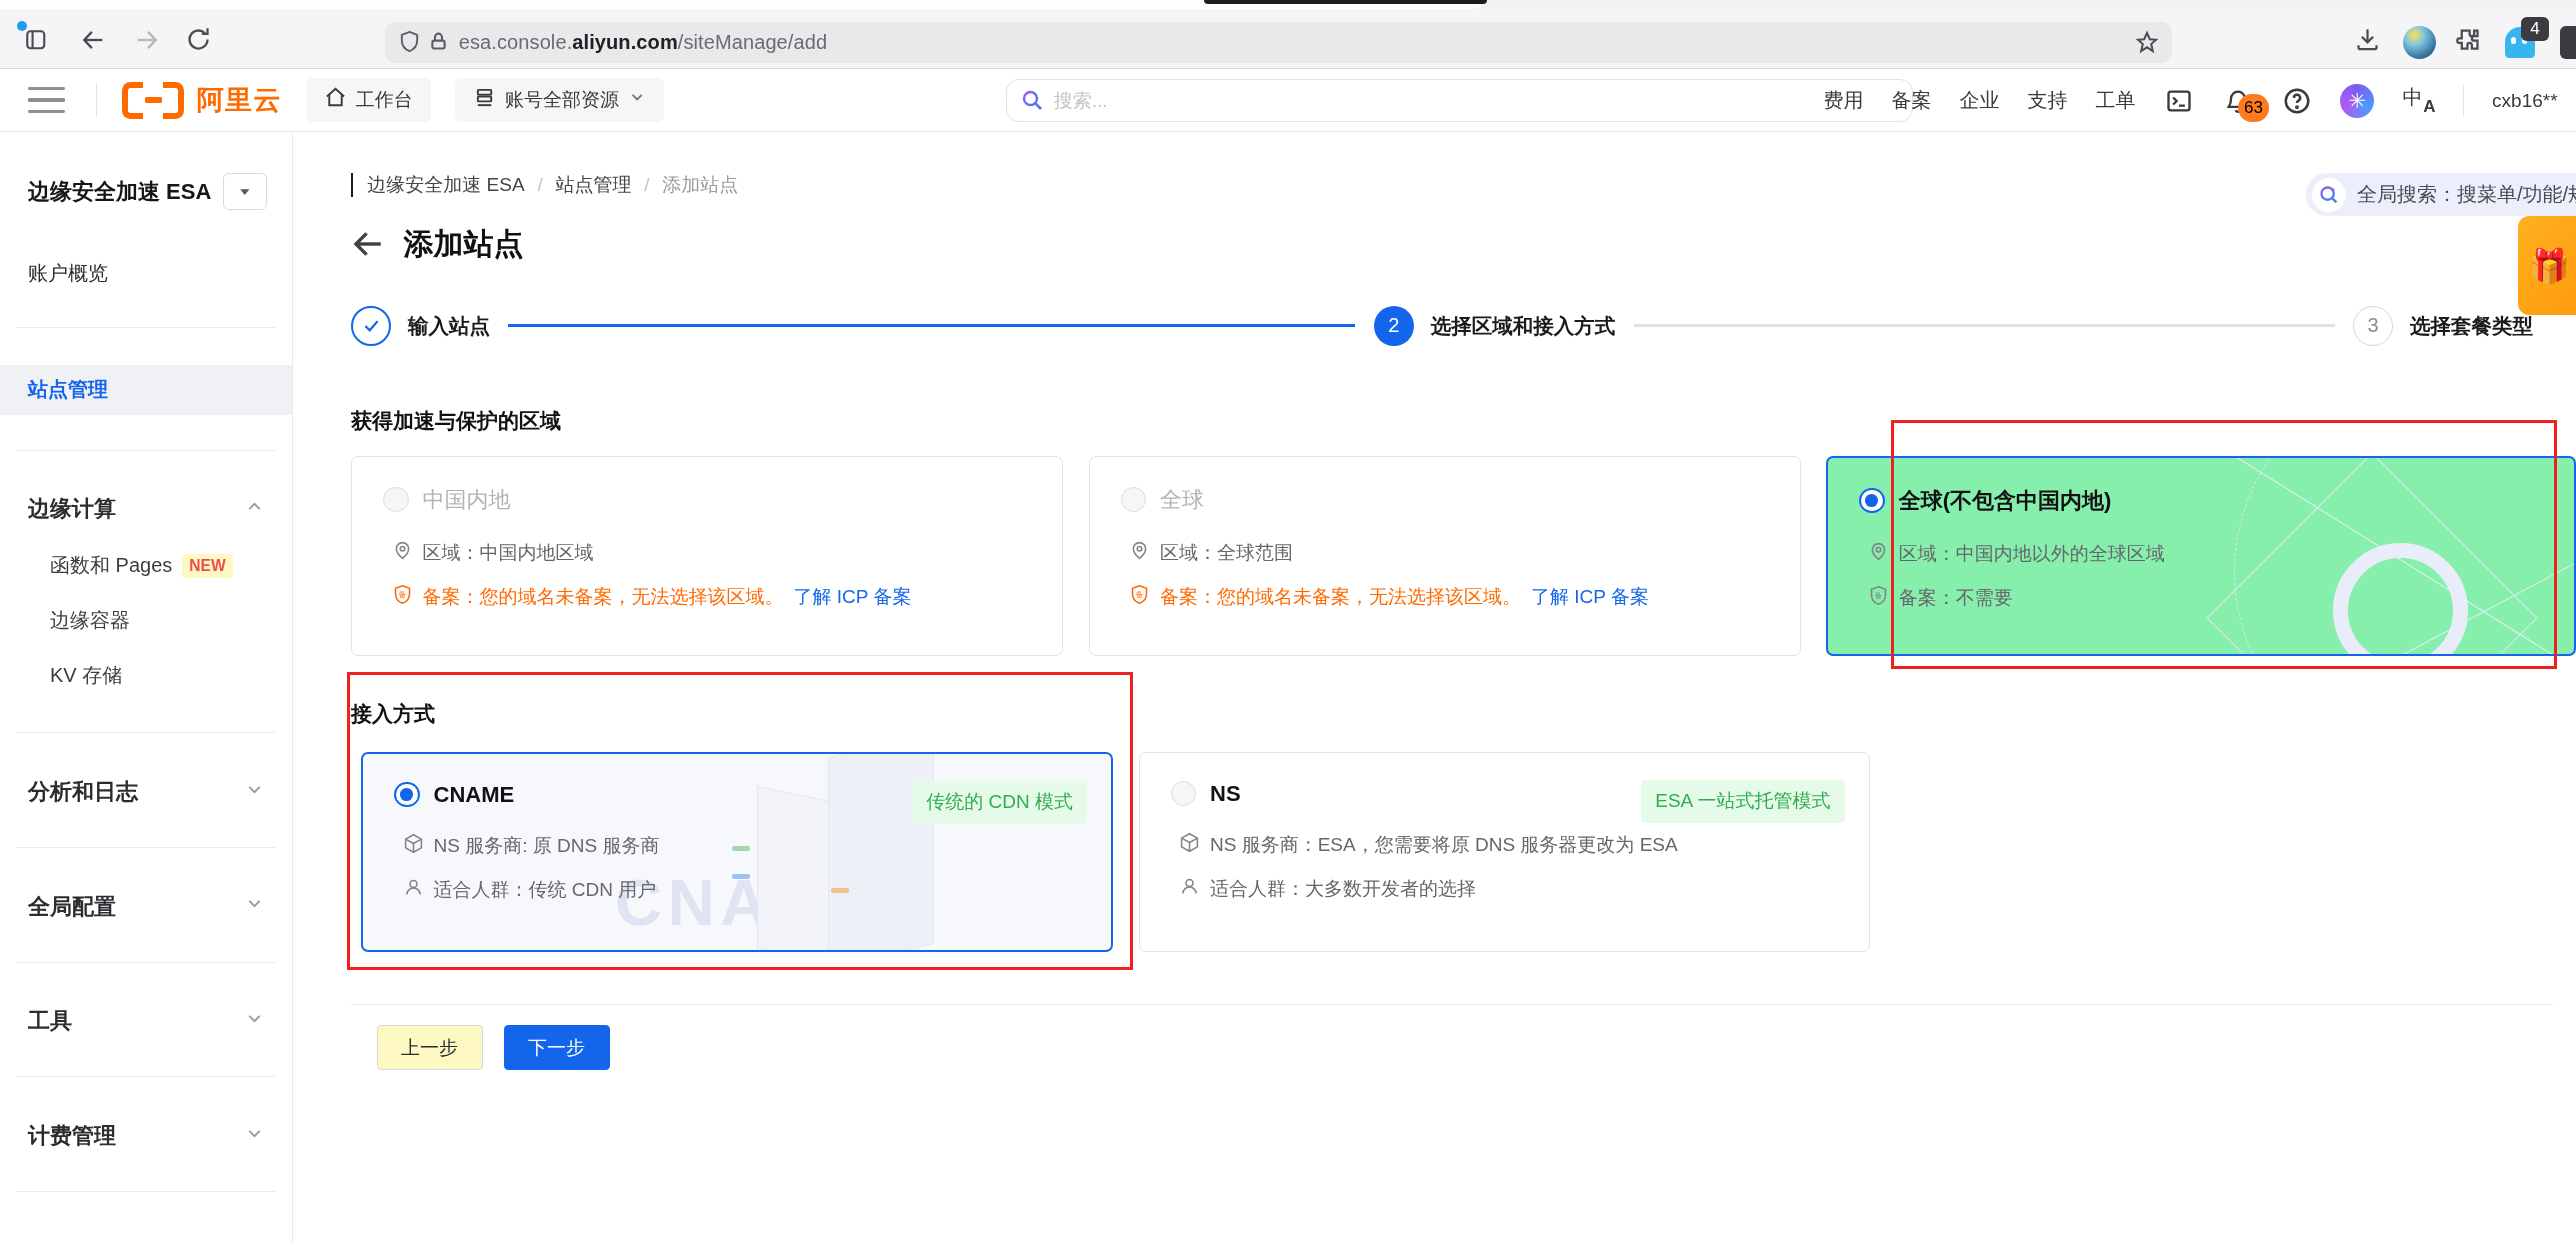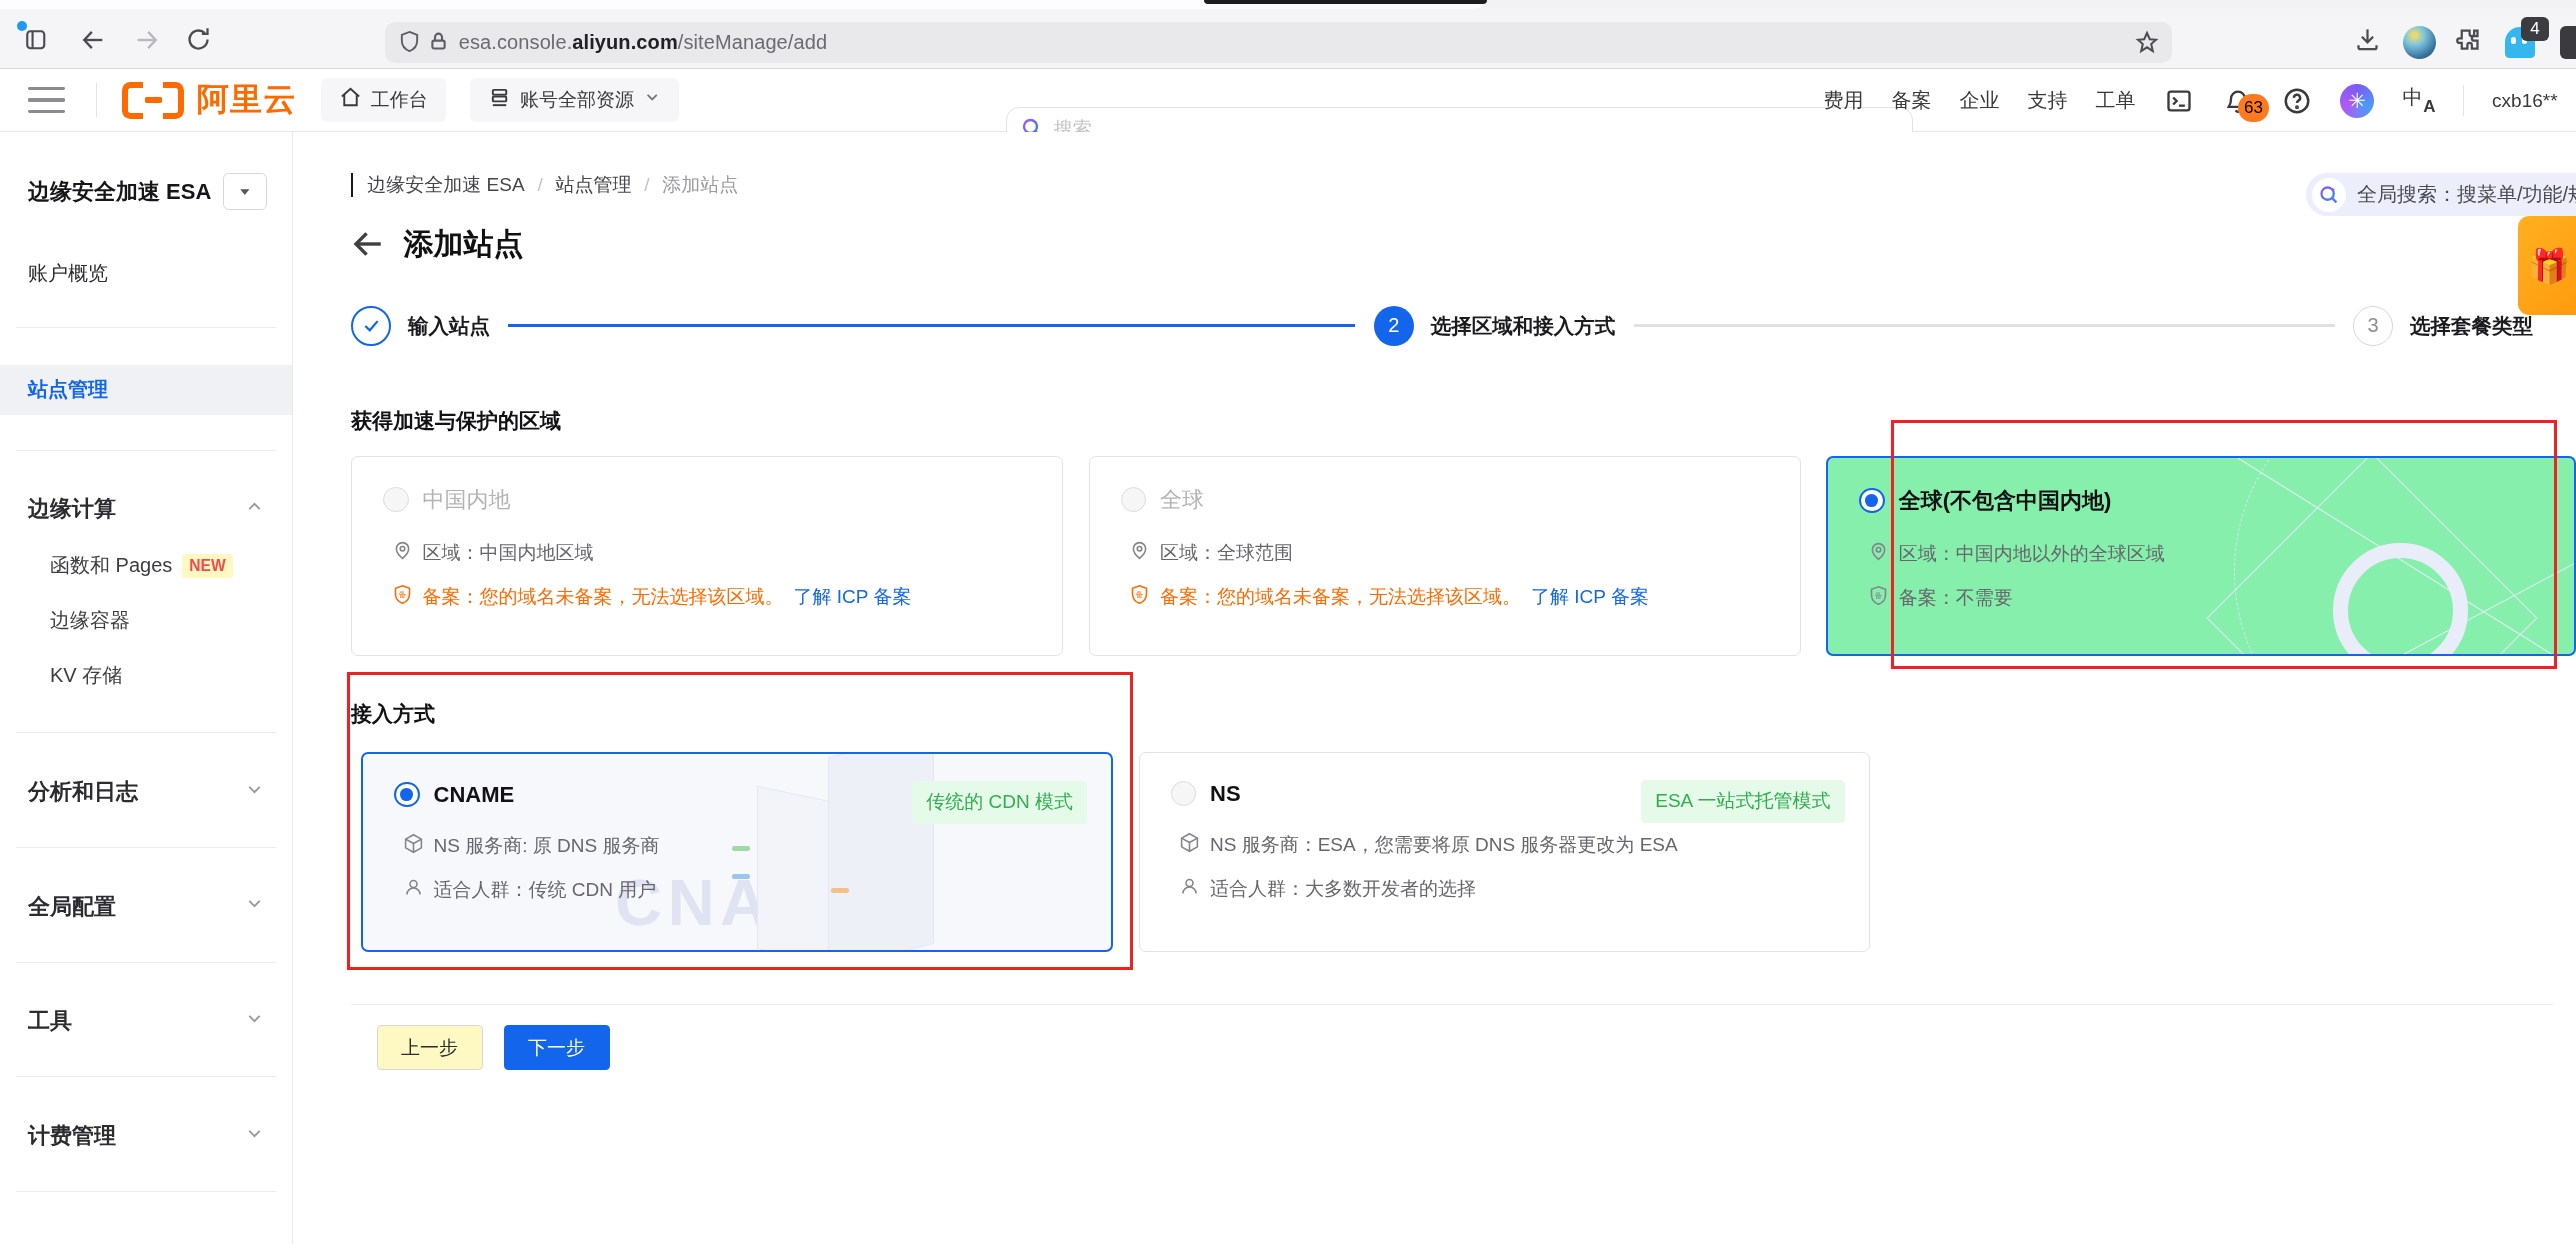--- a/index.html
+++ b/index.html
@@ -34,25 +34,25 @@
     display:flex; align-items:center; }
   .burger { margin-left:28px; width:37px; display:flex; flex-direction:column; gap:7.8px; }
   .burger i { height:3.5px; background:#8c8c92; border-radius:1.4px; }
   .nav-div { width:0.7px; height:34px; background:#e3e3e6; margin:0 25.5px 0 31px; }
   .logo { display:flex; align-items:center; gap:7px; color:#FF6A00; }
   .logo .mark { display:flex; align-items:center; }
   .logo .br { width:21px; height:37px; border:6.4px solid #FF6A00; }
   .logo .br.l { border-right:none; border-radius:8.5px 0 0 8.5px; }
   .logo .br.r { border-left:none; border-radius:0 8.5px 8.5px 0; }
   .logo .dash { width:17px; height:6.4px; background:#FF6A00; margin:0 1.4px; border-radius:1.4px; }
-  .logo .txt { font-size:32px; font-weight:bold; letter-spacing:1.4px; margin-left:5.7px; }
+  .logo .txt { font-size:27px; font-weight:bold; letter-spacing:1.4px; margin-left:5.7px; }
   .nav-btn { height:44px; background:#f6f6f8; border-radius:5.7px; display:flex; align-items:center; gap:8.5px;
     padding:0 18.4px; font-size:19px; color:#3a3a3e; margin-left:24px; }
   .nav-search { position:absolute; left:1006px; top:10px; width:907px; height:43px; background:#fff; border:0.7px solid #e2e2e6;
-    border-radius:13px; display:flex; align-items:center; padding:0 12.8px;margin-top:28px; }
+    border-radius:13px; display:flex; align-items:center; padding:0 12.8px; }
   .nav-search input { border:none; outline:none; font-size:19px; color:#333; width:779px; margin-left:10px; background:transparent; }
   .nav-search input::placeholder { color:#c2c2c8; }
   .nav-right { position:absolute; right:18.4px; top:0; height:63px; display:flex; align-items:center; gap:28px; }
   .nav-link { font-size:20px; color:#3a3a3e; }
   .nav-ic { position:relative; width:31px; height:31px; display:flex; align-items:center; justify-content:center; color:#3a3a3e; }
   .bell-badge { position:absolute; top:-11.3px; right:-15.6px; min-width:31px; height:28px; border-radius:14px; background:#ff7a1f;
     color:#000000; font-size:17px; display:flex; align-items:center; justify-content:center; padding:0 5.7px;margin-top:20px; }
   .ai-circle { width:34px; height:34px; border-radius:50%; background:conic-gradient(#7d5bf2,#4a9cf8,#b05bf2,#7d5bf2);
     display:flex; align-items:center; justify-content:center; color:#fff; font-size:21px; }
   .trans { width:33px; height:33px; position:relative; color:#3a3a3e; }

